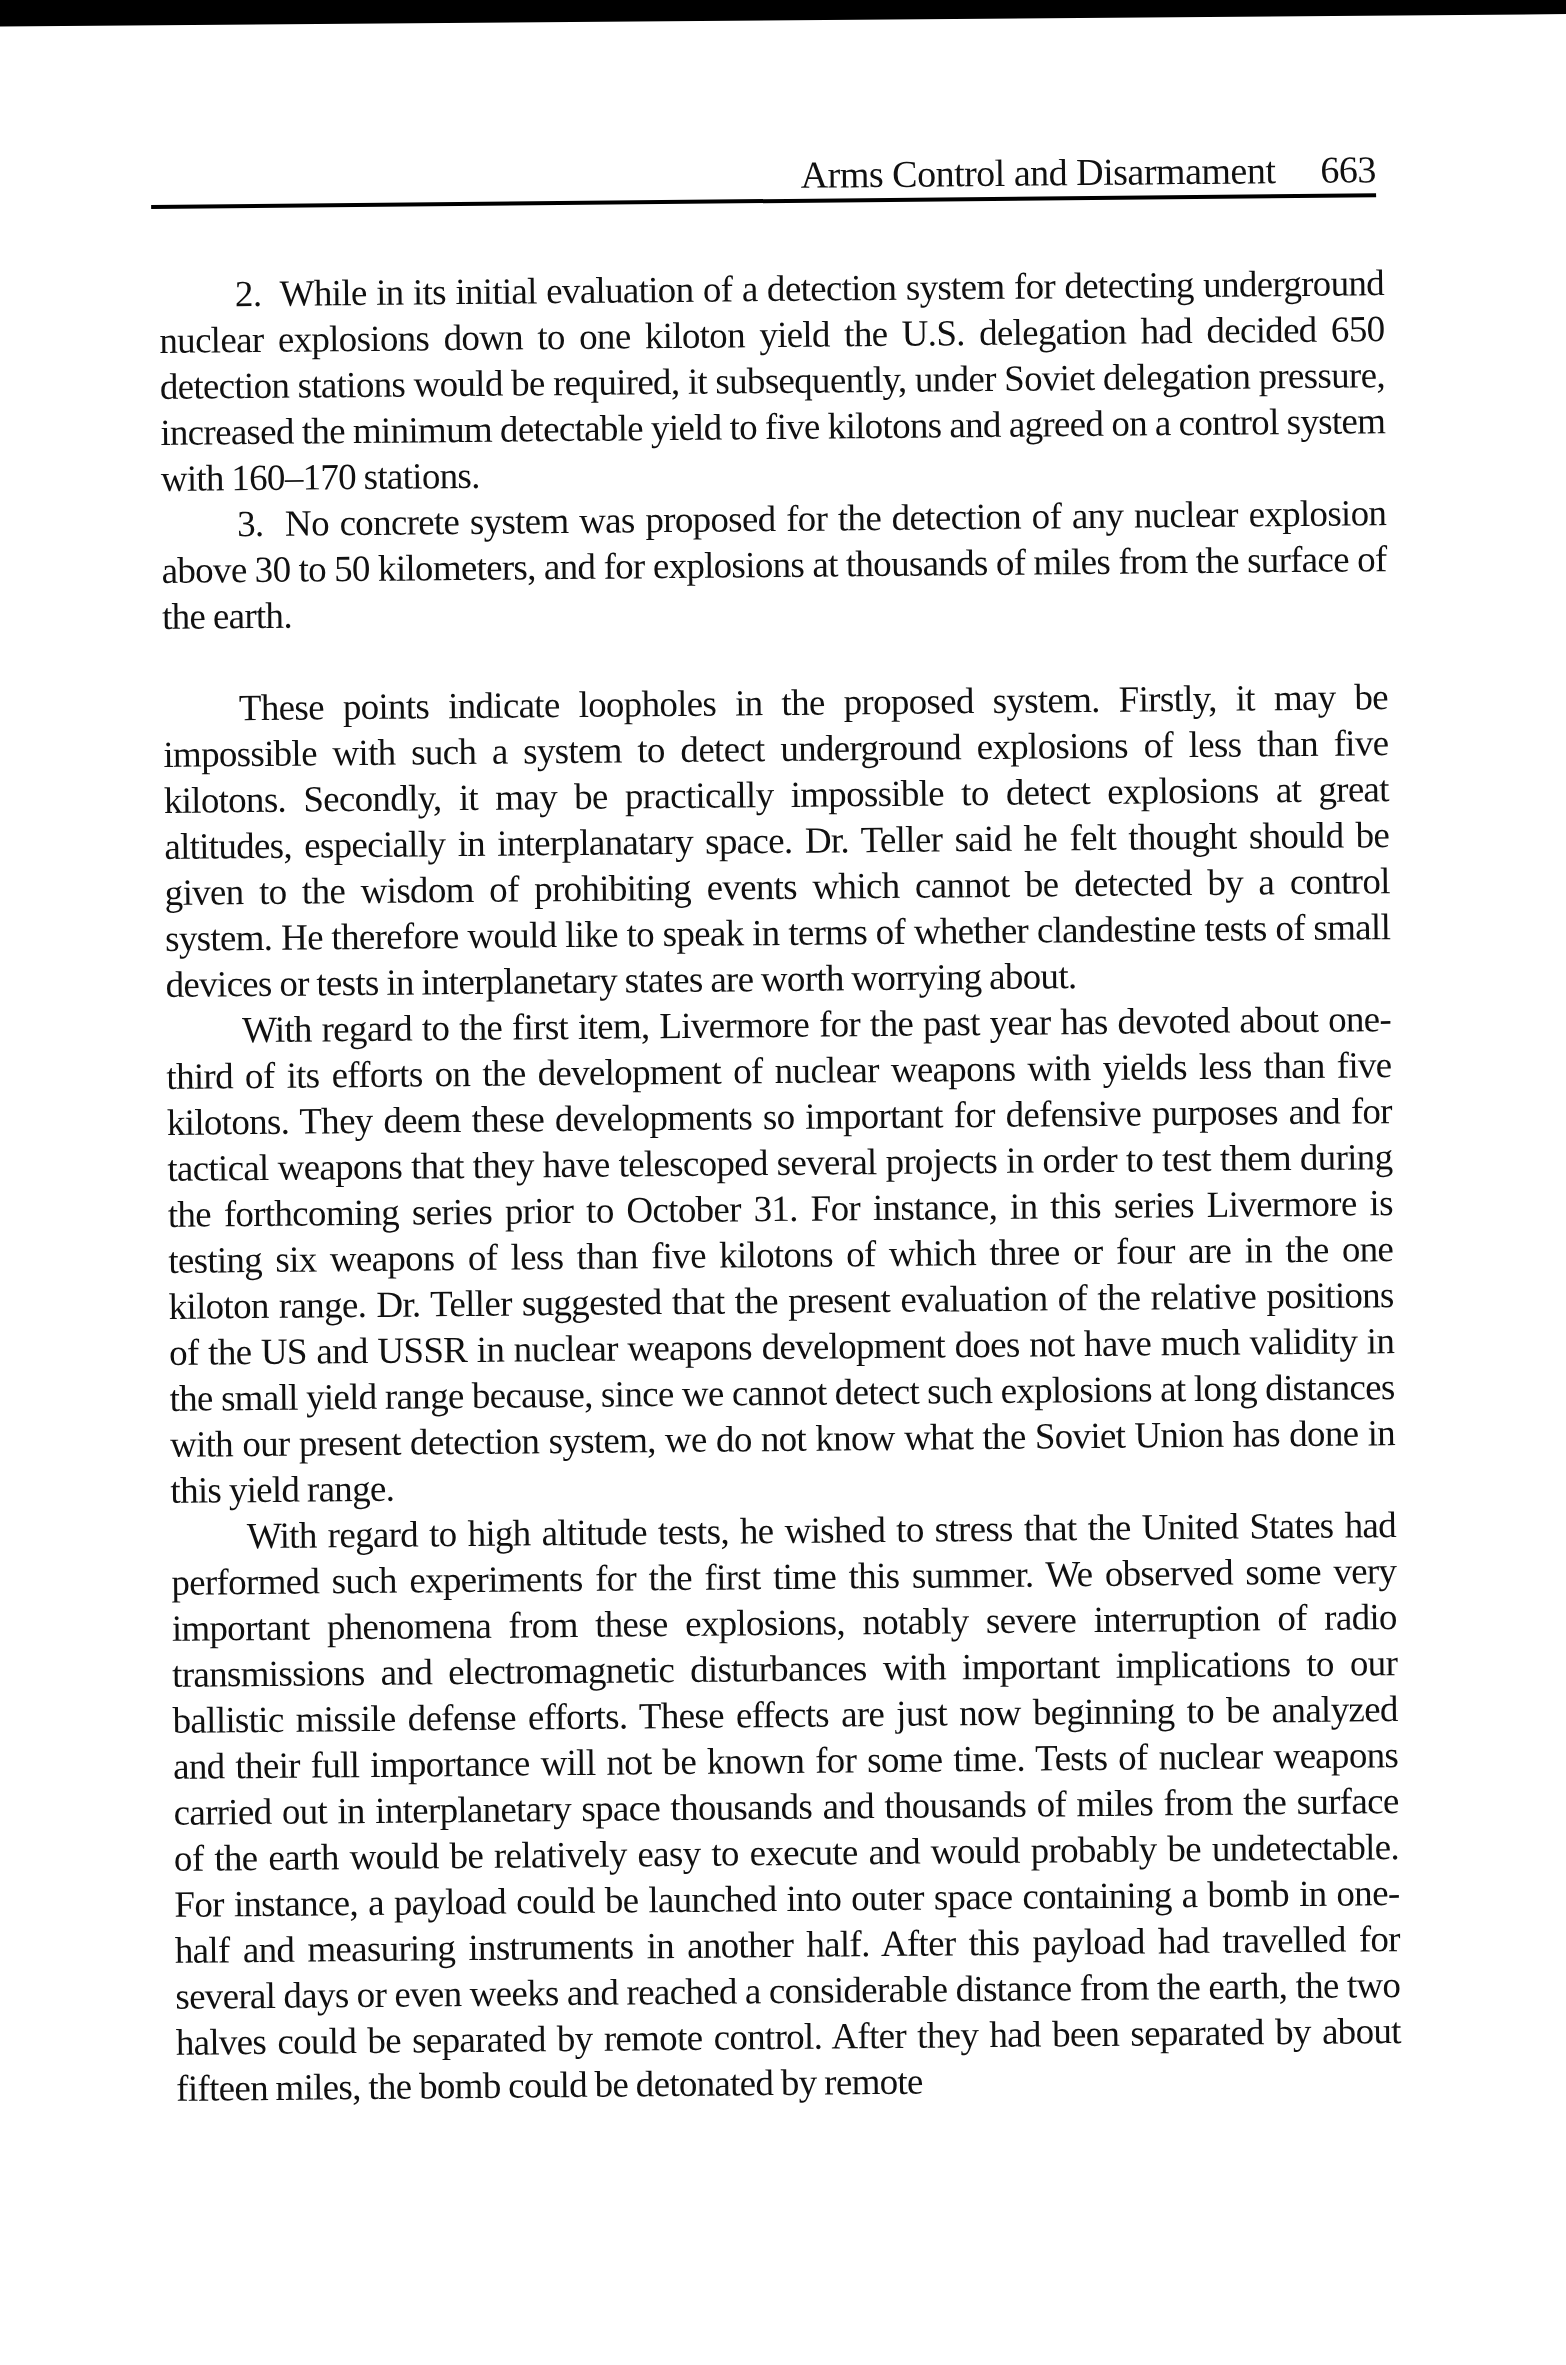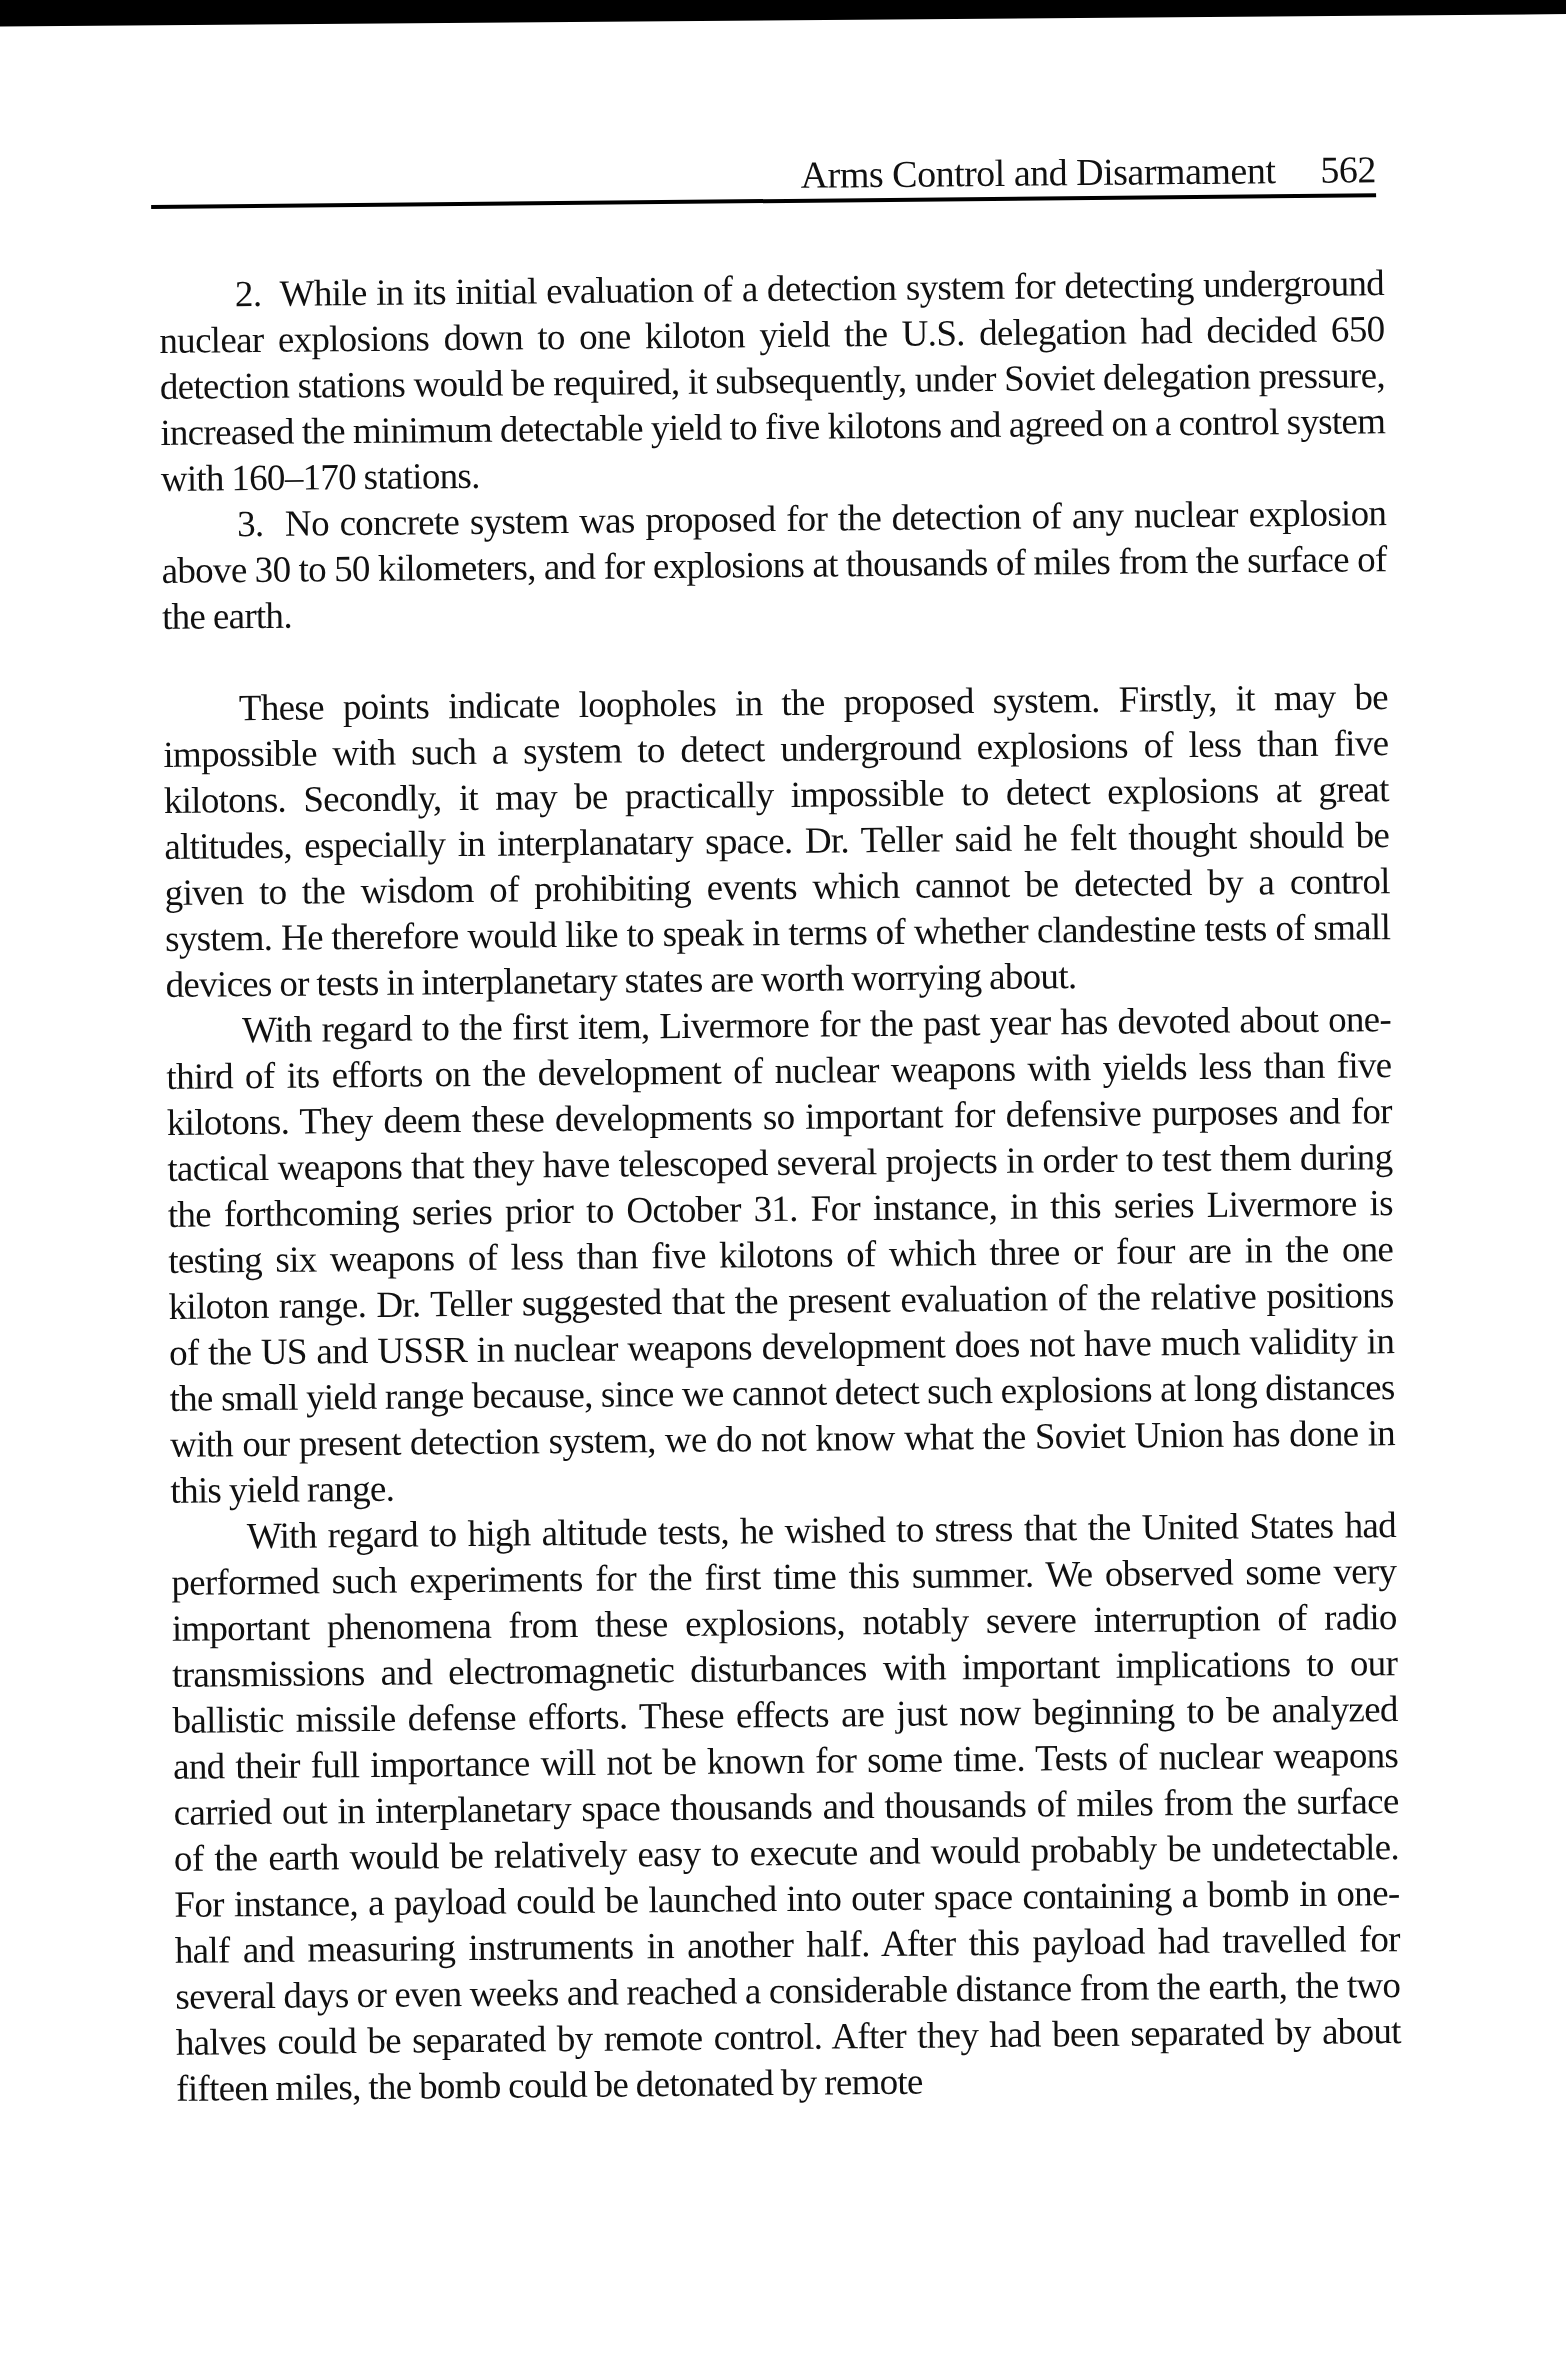--- a/index.html
+++ b/index.html
@@ -82,21 +82,21 @@
   </style>
 </head>
 <body>
 
 <div class="scan-edge"></div>
 
 <div class="page">
 
   <div class="running-head">
     <span class="title">Arms Control and Disarmament</span>
-    <span class="folio">562</span>
+    <span class="folio">663</span>
   </div>
   <div class="head-rule"></div>
 
   <div class="body-text">
     <p class="para list-item"><span>2.</span>&nbsp; <span>While in its initial evaluation of a detection system for detecting underground nuclear explosions down to one kiloton yield the U.S. delegation had decided 650 detection stations would be required, it subsequently, under Soviet delegation pressure, increased the minimum detectable yield to five kilotons and agreed on a control system with 160–170 stations.</span></p>
     <p class="para list-item"><span>3.</span>&nbsp; <span>No concrete system was proposed for the detection of any nuclear explosion above 30 to 50 kilometers, and for explosions at thousands of miles from the surface of the earth.</span></p>
 
     <p class="para gap">These points indicate loopholes in the proposed system. Firstly, it may be impossible with such a system to detect underground explosions of less than five kilotons. Secondly, it may be practically impossible to detect explosions at great altitudes, especially in interplanatary space. Dr. Teller said he felt thought should be given to the wisdom of prohibiting events which cannot be detected by a control system. He therefore would like to speak in terms of whether clandestine tests of small devices or tests in interplanetary states are worth worrying about.</p>
     <p class="para">With regard to the first item, Livermore for the past year has devoted about one-third of its efforts on the development of nuclear weapons with yields less than five kilotons. They deem these developments so important for defensive purposes and for tactical weapons that they have telescoped several projects in order to test them during the forthcoming series prior to October 31. For instance, in this series Livermore is testing six weapons of less than five kilotons of which three or four are in the one kiloton range. Dr. Teller suggested that the present evaluation of the relative positions of the US and USSR in nuclear weapons development does not have much validity in the small yield range because, since we cannot detect such explosions at long distances with our present detection system, we do not know what the Soviet Union has done in this yield range.</p>
     <p class="para">With regard to high altitude tests, he wished to stress that the United States had performed such experiments for the first time this summer. We observed some very important phenomena from these explosions, notably severe interruption of radio transmissions and electromagnetic disturbances with important implications to our ballistic missile defense efforts. These effects are just now beginning to be analyzed and their full importance will not be known for some time. Tests of nuclear weapons carried out in interplanetary space thousands and thousands of miles from the surface of the earth would be relatively easy to execute and would probably be undetectable. For instance, a payload could be launched into outer space containing a bomb in one-half and measuring instruments in another half. After this payload had travelled for several days or even weeks and reached a considerable distance from the earth, the two halves could be separated by remote control. After they had been separated by about fifteen miles, the bomb could be detonated by remote</p>

